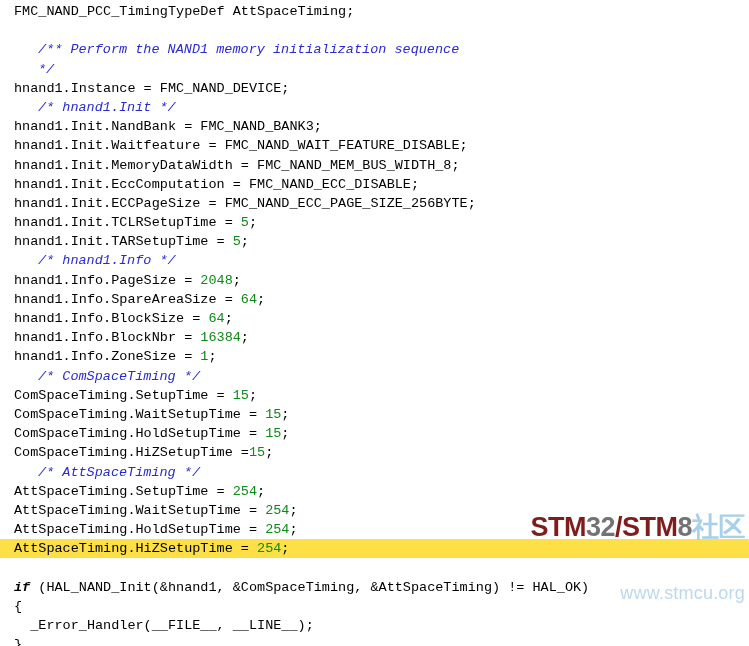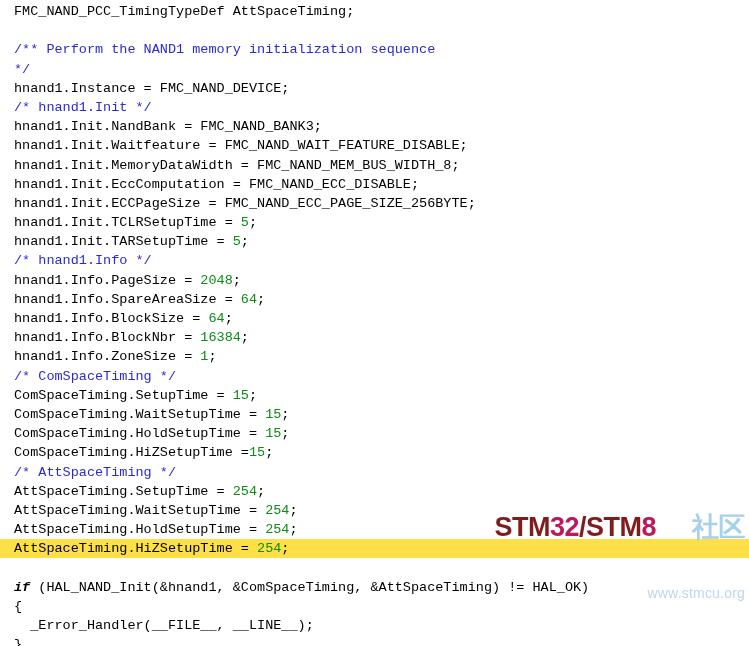--- a/index.html
+++ b/index.html
@@ -29,20 +29,22 @@
     height: 19.2px;
     padding-left: 14px;
     white-space: pre;
     box-sizing: border-box;
   }
   .line.highlight {
     background: #fde047;
   }
   .tok-comment {
     color: #2a2ad0;
+    font-style: italic;
+    margin-left: 24px;
   }
   .tok-num {
     color: #0d8a17;
   }
   .tok-kw {
     color: #000000;
     font-weight: bold;
     font-style: italic;
   }
   .tok-plain {
@@ -59,24 +61,24 @@
     font-family: "Liberation Sans", sans-serif;
   }
   #wm-line1 {
     font-size: 27px;
     font-weight: bold;
     letter-spacing: -0.5px;
     line-height: 30px;
     white-space: pre;
   }
   #wm-line1 .wm-strong { color: #7f1d1d; }
-  #wm-line1 .wm-light  { color: #be185d; }
-  #wm-line1 .wm-cjk    { color: #a7d0ea; font-family: "DejaVu Sans", sans-serif; margin-left: 36px; }
+  #wm-line1 .wm-light  { color: #737373; }
+  #wm-line1 .wm-cjk    { color: #a7d0ea; font-family: "DejaVu Sans", sans-serif; }
   #wm-line2 {
-    font-size: 14px;
+    font-size: 18px;
     font-weight: normal;
     color: #bcd8ec;
     line-height: 25px;
     letter-spacing: 0.2px;
     white-space: pre;
   }
 </style>
 </head>
 <body>
 

